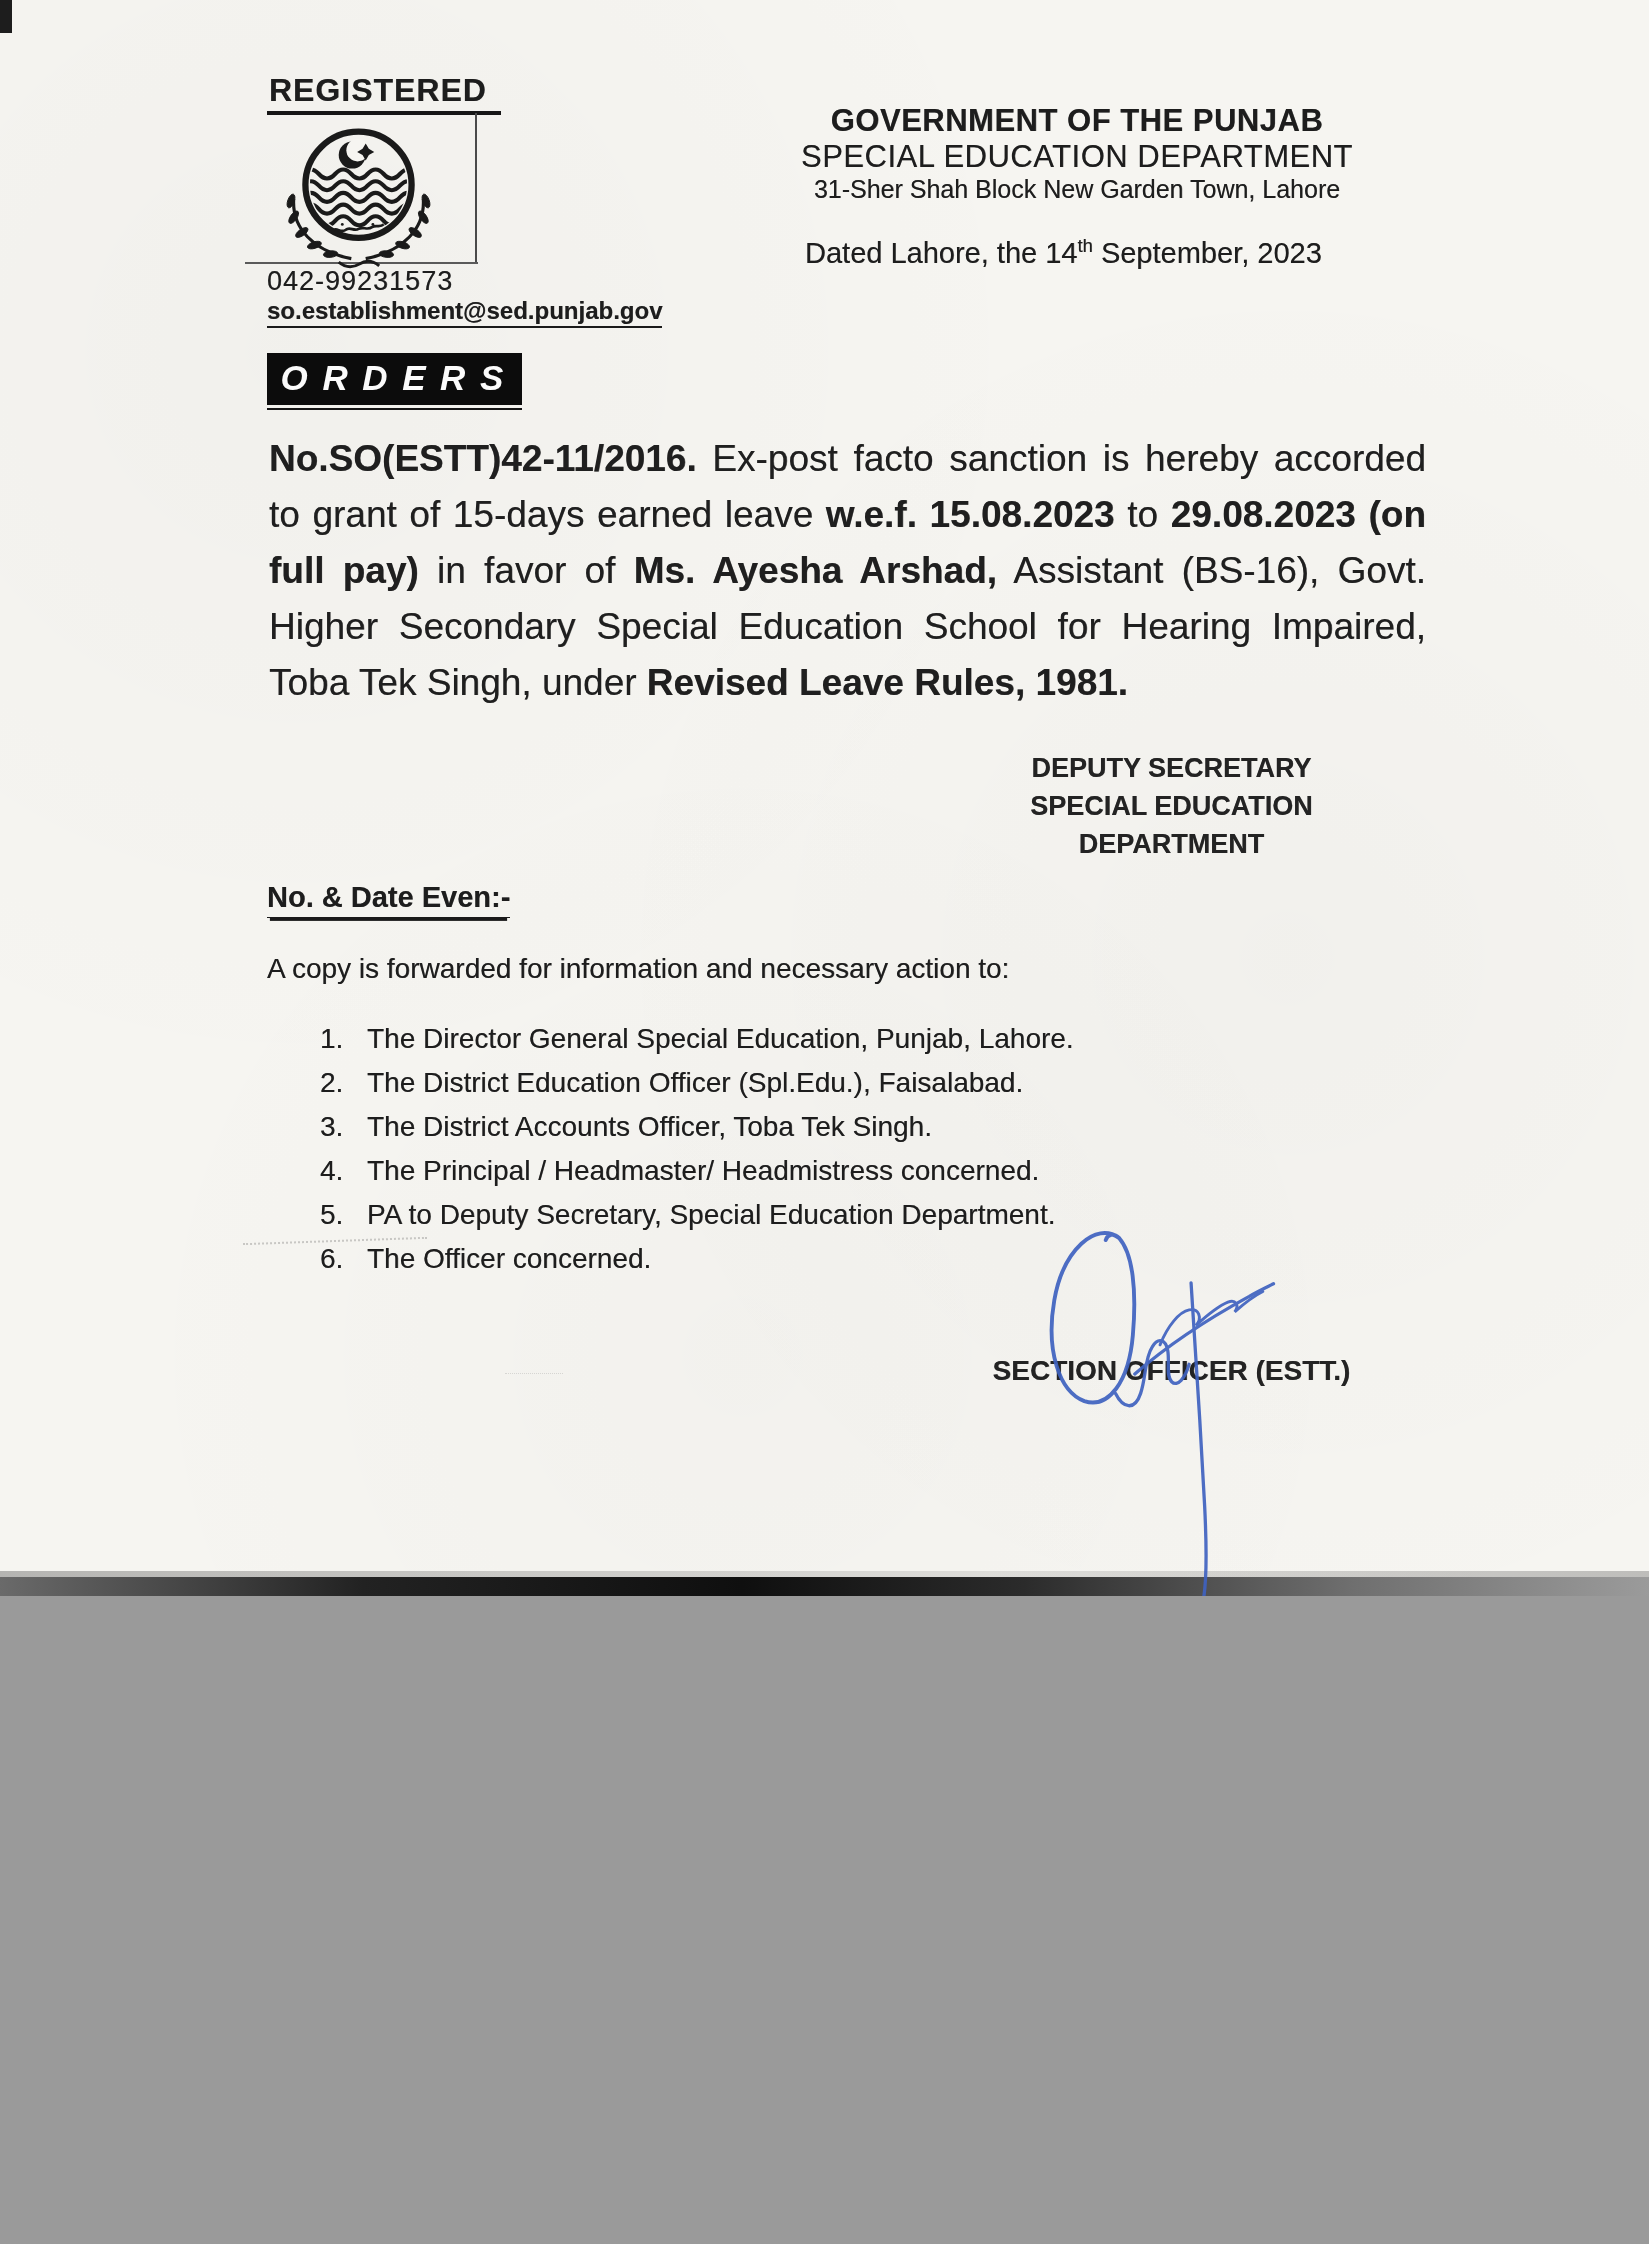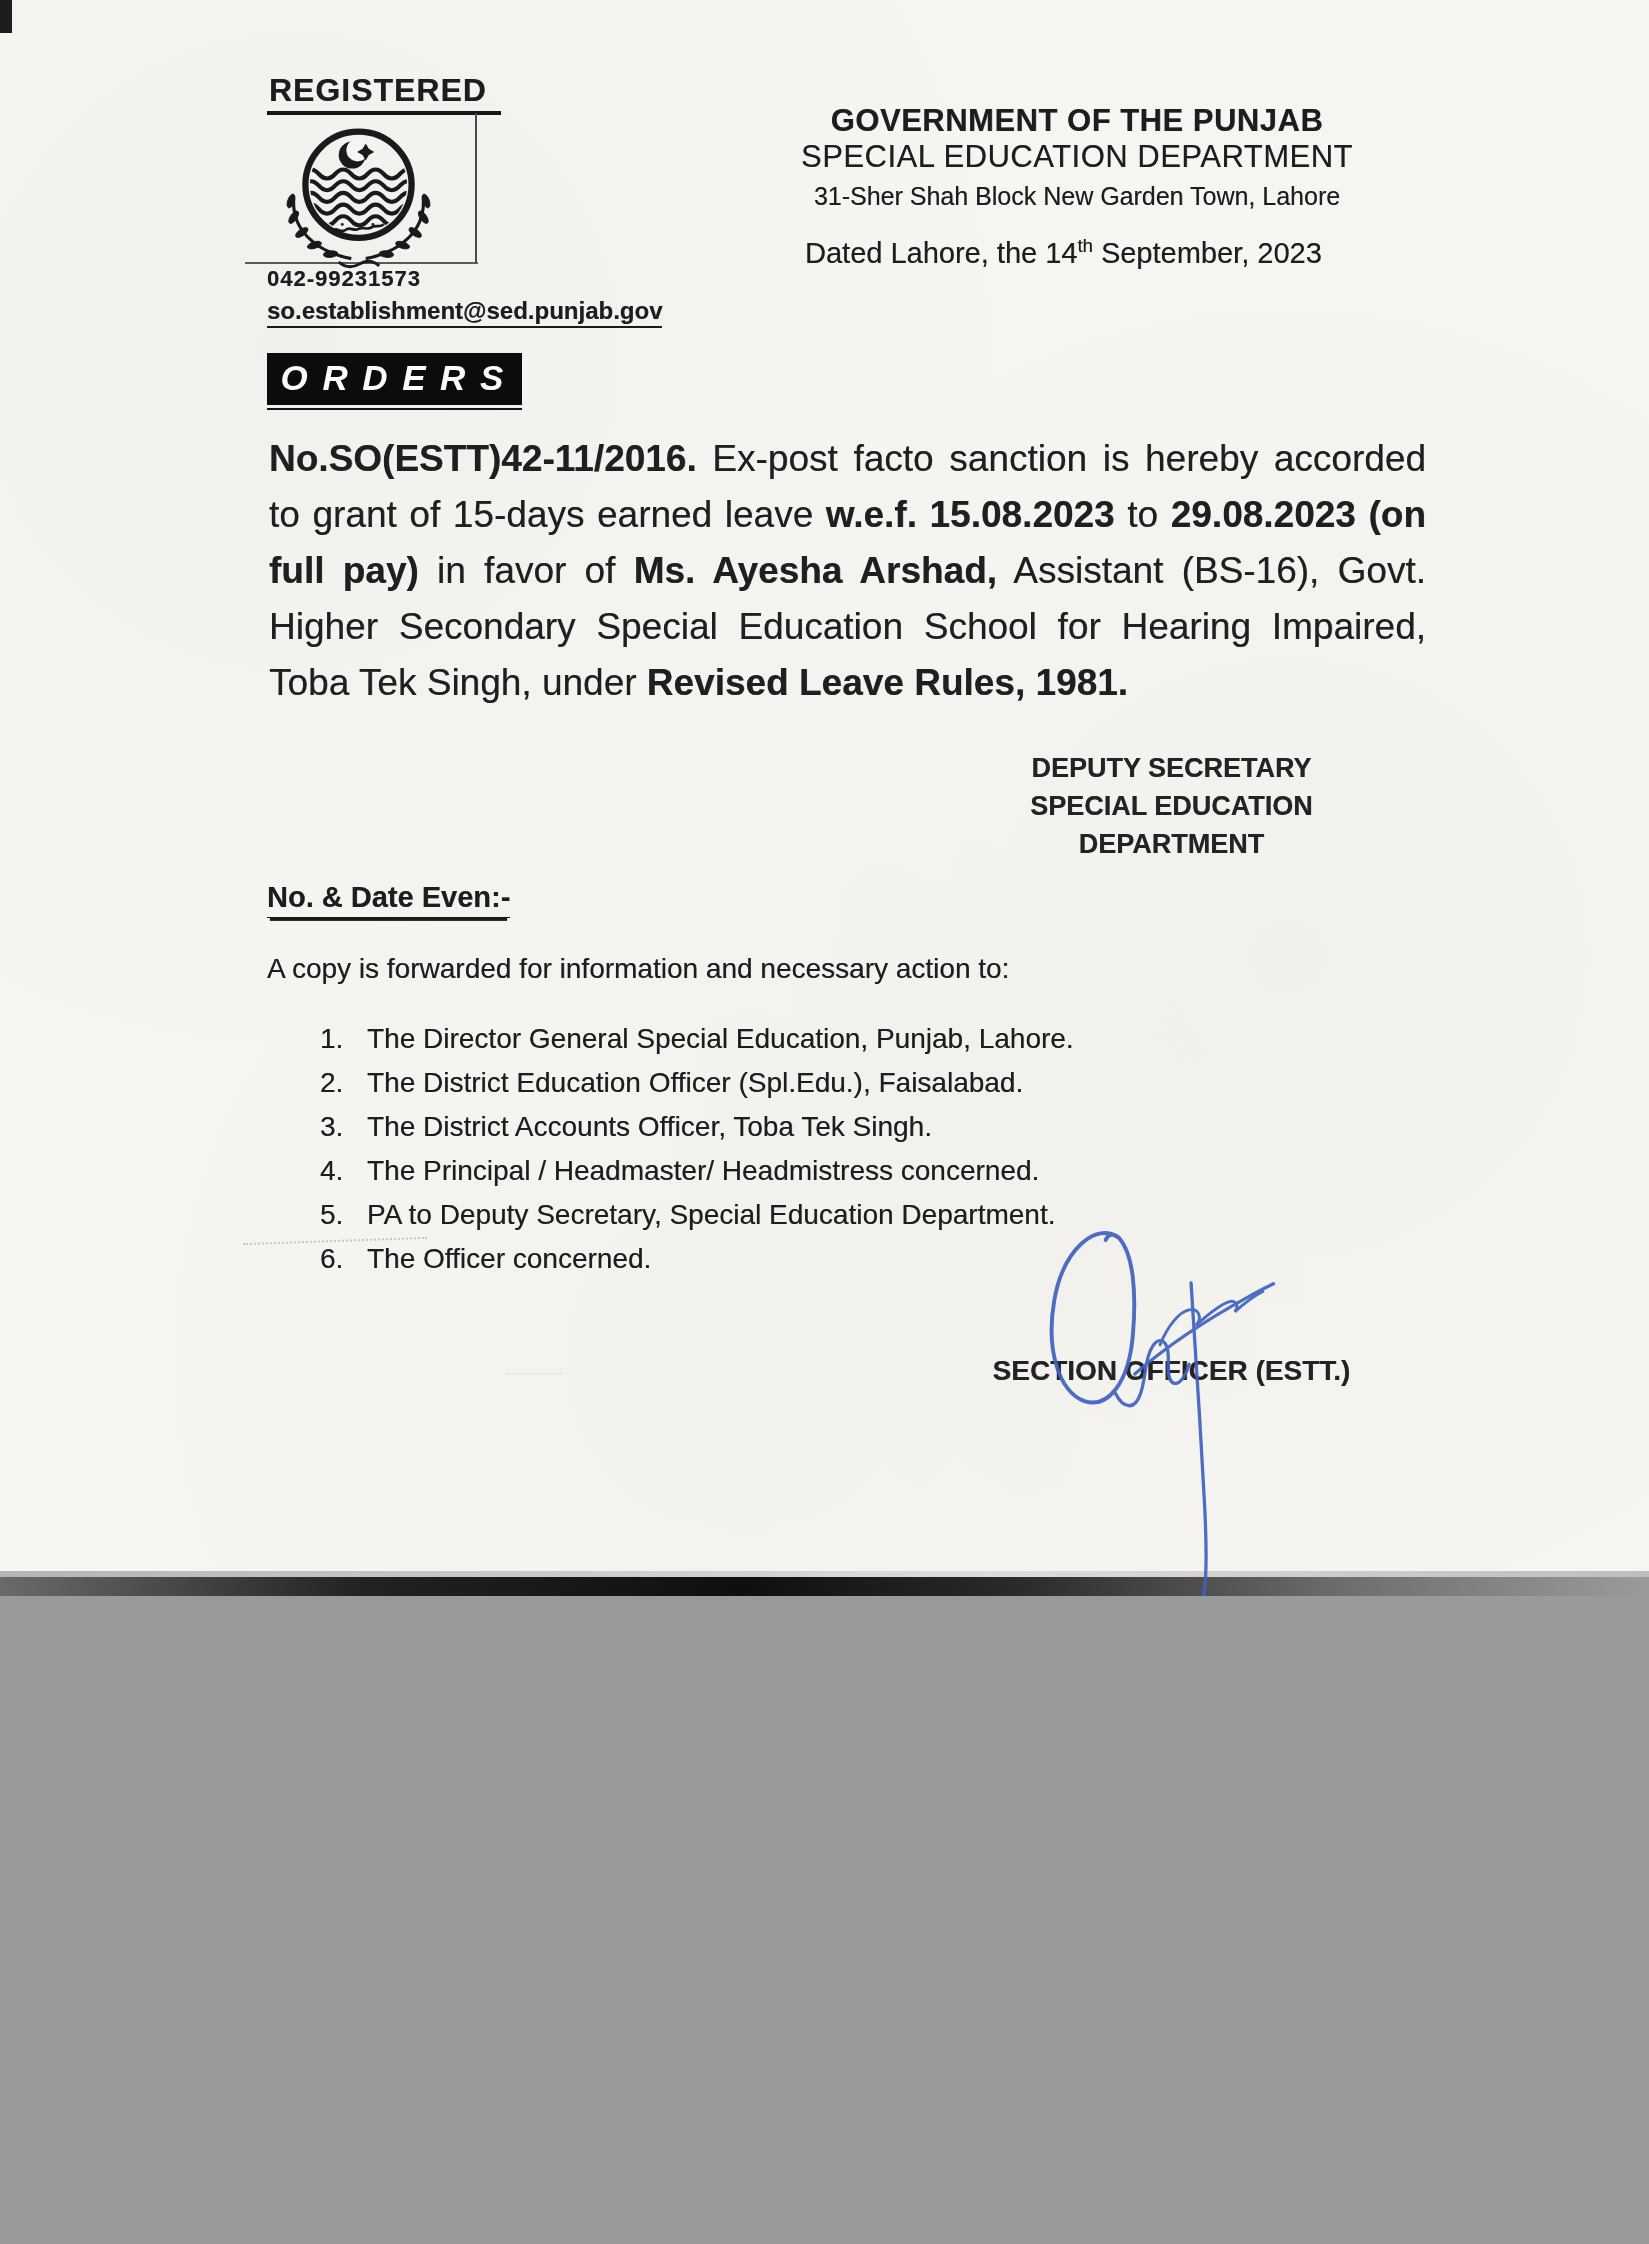--- a/index.html
+++ b/index.html
@@ -20,29 +20,29 @@
   .ink{text-shadow:0.3px 0.3px 0.5px rgba(25,25,25,0.55);}
   .registered{
     left:267px;top:72px;
     font-size:32px;font-weight:bold;letter-spacing:1px;
     border-bottom:4.9px solid #161616;
     padding:0 13.6px 1.9px 1.9px;
   }
   .stamp-vline{left:475px;top:113px;width:1.9px;height:151px;background:#4a4a4a;}
   .stamp-hline{left:245px;top:262px;width:233px;height:1.9px;background:#5a5a5a;}
   .logo{left:254px;top:120px;width:209px;height:153px;}
-  .phone{left:267px;top:266px;font-size:22px;font-weight:bold;letter-spacing:1px;text-align:right;}
+  .phone{left:267px;top:266px;font-size:27px;font-weight:normal;letter-spacing:1px;text-align:right;}
   .email{
     left:267px;top:297px;font-size:24px;font-weight:bold;
     border-bottom:2.9px solid #1a1a1a;padding-bottom:1px;
   }
   .head-right{left:747px;top:103px;width:660px;text-align:center;}
   .head-right .t1{font-size:31px;font-weight:bold;letter-spacing:0.5px;}
   .head-right .t2{font-size:31px;font-weight:normal;letter-spacing:0.5px;}
-  .head-right .addr{font-size:25px;margin-top:7px;}
+  .head-right .addr{font-size:25px;margin-top:0;}
   .dateline{left:805px;top:235px;font-size:29px;}
   .dateline sup{font-size:18.4px;}
   .orders-wrap{
     left:267px;top:353px;display:inline-block;
     border-bottom:2.9px solid #141414;padding-bottom:2.9px;
   }
   .orders-box{
     background:#0c0c0c;color:#fbfbfb;
     font-style:italic;font-weight:bold;
     font-size:35px;letter-spacing:14.6px;

